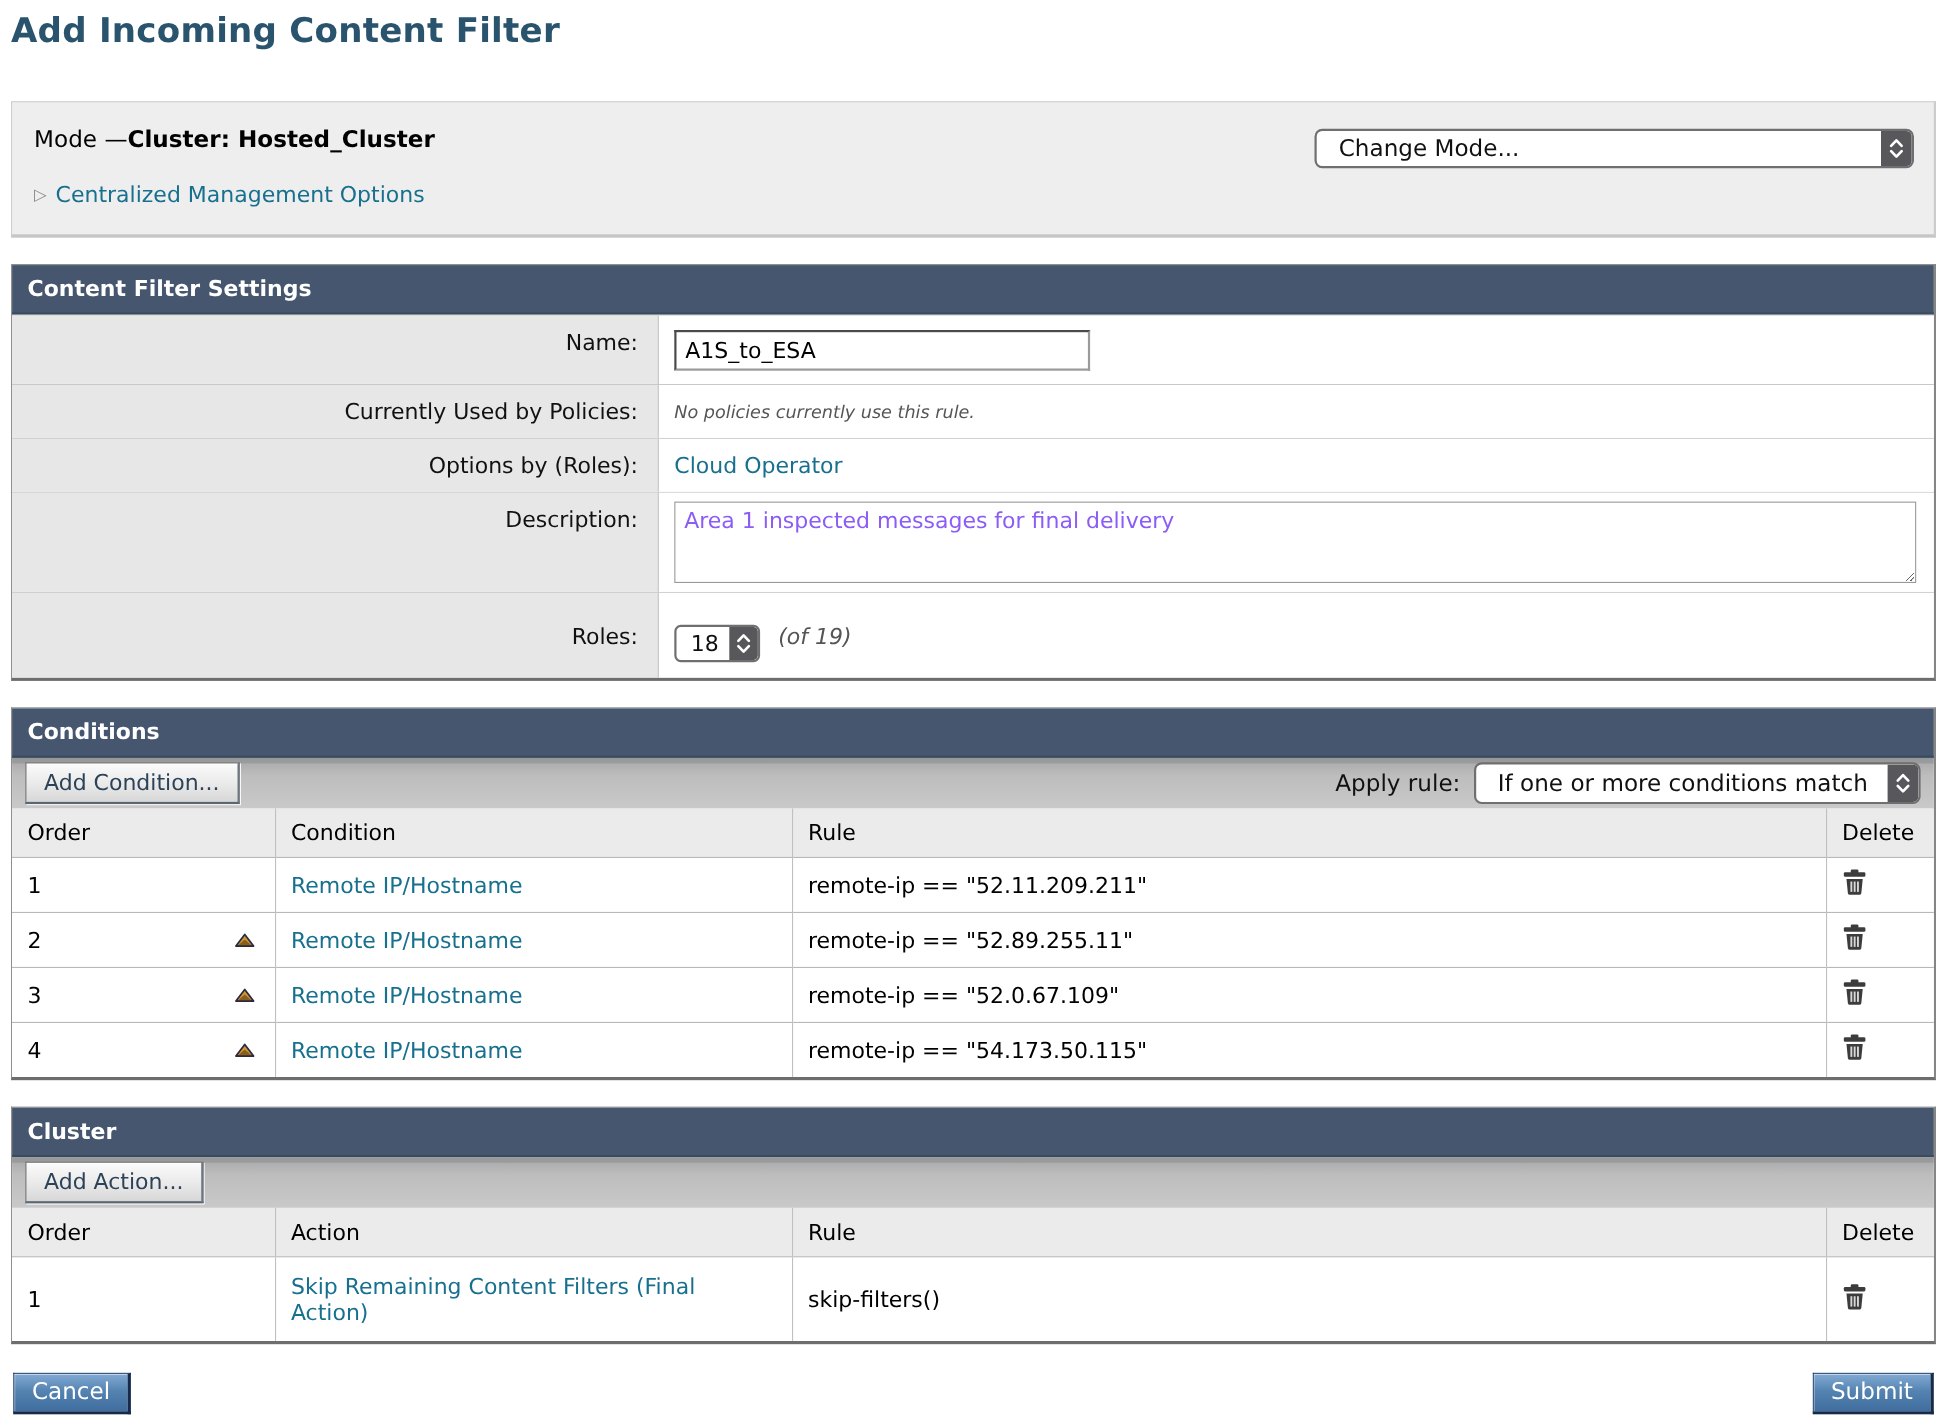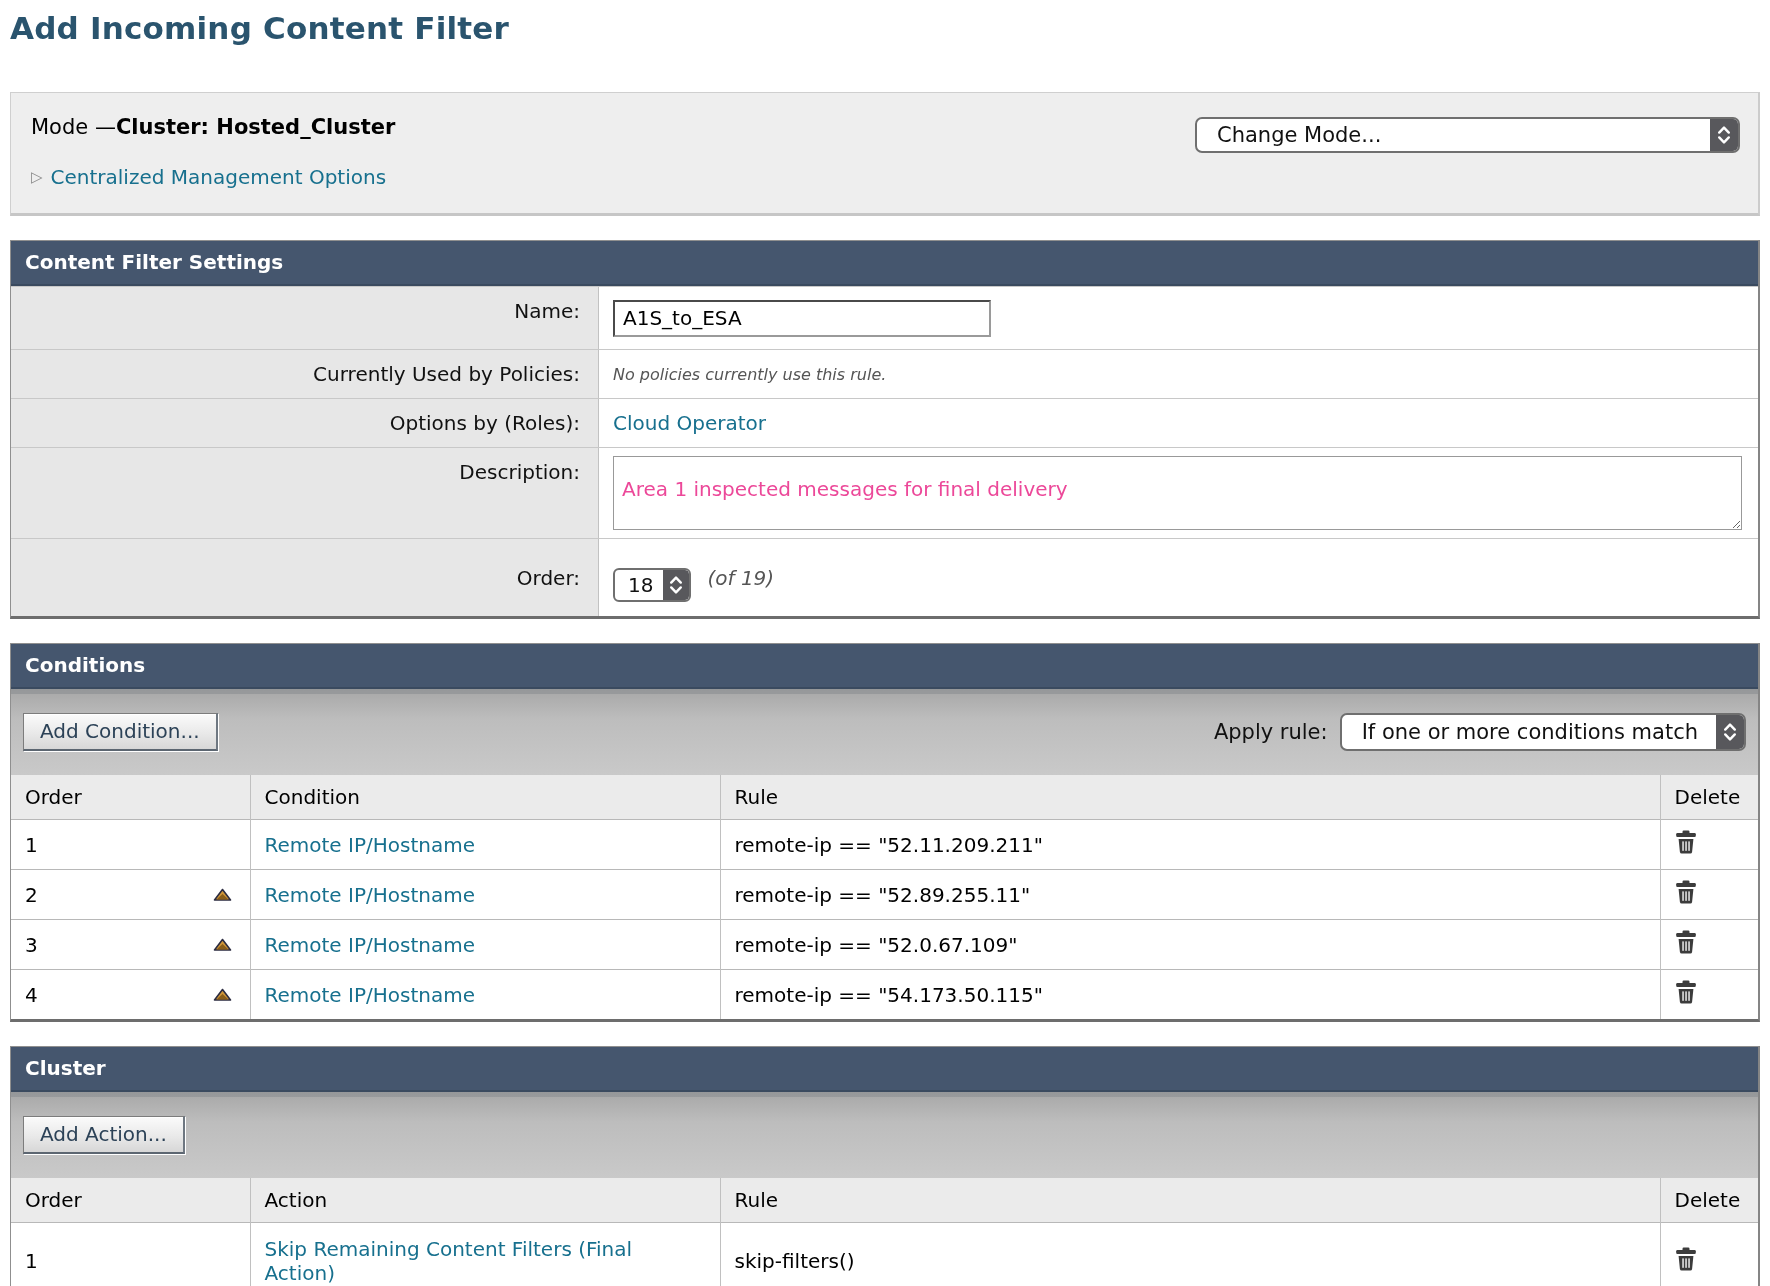--- a/index.html
+++ b/index.html
@@ -76,34 +76,34 @@
   .settings-value { background:#ffffff; padding:8px 14px; display:flex; align-items:center; }
   .settings-row.tall .settings-label, .settings-row.tall .settings-value { align-items:flex-start; }
 
   .name-input {
     width:378px; height:37px; font-family:inherit; font-size:20px; padding:2px 8px;
     border:2px solid #4a4a4a; border-right-color:#9a9a9a; border-bottom-color:#9a9a9a;
     background:#fff; outline:none;
   }
   .italic-note { font-style:italic; color:#555; font-size:16px; }
   .desc-textarea {
-    width:100%; height:74px; font-family:inherit; font-size:20px; padding:20px 8px;
-    border:1px solid #999; resize:both; outline:none; color:#ec4899;
+    width:100%; height:74px; font-family:inherit; font-size:20px; padding:4px 8px;
+    border:1px solid #999; resize:both; outline:none; color:#8b5cf6;
   }
   .order-wrap { display:flex; align-items:center; gap:16px; padding:6px 0; }
   .order-select-text { min-width:34px; }
   .of-note { font-style:italic; color:#555; font-size:20px; }
   .row-pad-s { min-height:46px; }
   .row-pad-m { min-height:62px; }
 
   
   .toolbar {
     background:linear-gradient(180deg,#a7a7a7 0%,#bdbdbd 35%,#c9c9c9 100%);
     box-shadow:inset 0 5px 0 rgba(110,116,124,0.30);
-    padding:24px 12px; display:flex; align-items:center; justify-content:space-between;
+    padding:4px 12px; display:flex; align-items:center; justify-content:space-between;
   }
   .bevel-btn {
     font-family:inherit; font-size:20px; color:#2c4257;
     background:linear-gradient(180deg,#fbfbfb 0%,#e9e9e9 55%,#d7d7d7 100%);
     border:1px solid #7c7c7c; border-bottom:2px solid #5c6671; border-right:2px solid #6e7781;
     box-shadow:1px 1px 0 #ffffff, inset 0 1px 0 #ffffff;
     padding:5px 16px 6px 16px; cursor:pointer;
   }
   .apply-rule { display:flex; align-items:center; gap:12px; }
   .apply-rule-label { font-size:21px; color:#111; }
@@ -190,21 +190,21 @@
     </div>
 
     <div class="settings-row tall">
       <div class="settings-label">Description:</div>
       <div class="settings-value" style="padding-right:16px;">
         <textarea class="desc-textarea" style="">Area 1 inspected messages for final delivery</textarea>
       </div>
     </div>
 
     <div class="settings-row">
-      <div class="settings-label" style="align-items:center;">Order:</div>
+      <div class="settings-label" style="align-items:center;">Roles:</div>
       <div class="settings-value">
         <div class="order-wrap">
           <div class="mac-select small">
             <span class="sel-text order-select-text">18</span>
             <span class="sel-stepper icon-stepper">
   <svg width="16" height="22" viewBox="0 0 16 22">
     <path d="M3.2 8.6 L8 3.6 L12.8 8.6" fill="none" stroke="#ffffff" stroke-width="2.4" stroke-linecap="round" stroke-linejoin="round"></path>
     <path d="M3.2 13.4 L8 18.4 L12.8 13.4" fill="none" stroke="#ffffff" stroke-width="2.4" stroke-linecap="round" stroke-linejoin="round"></path>
   </svg>
 </span>

